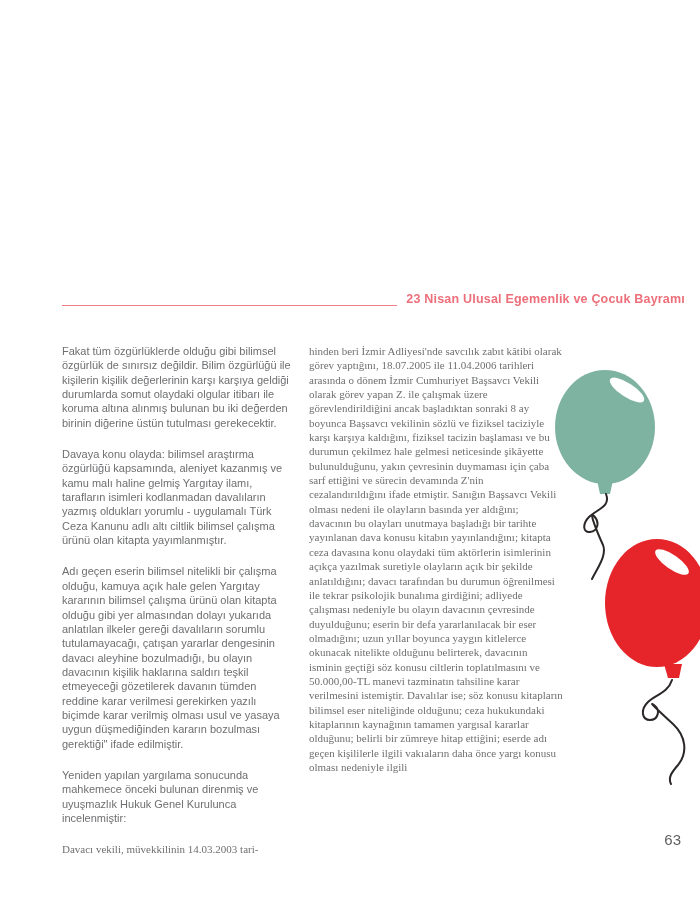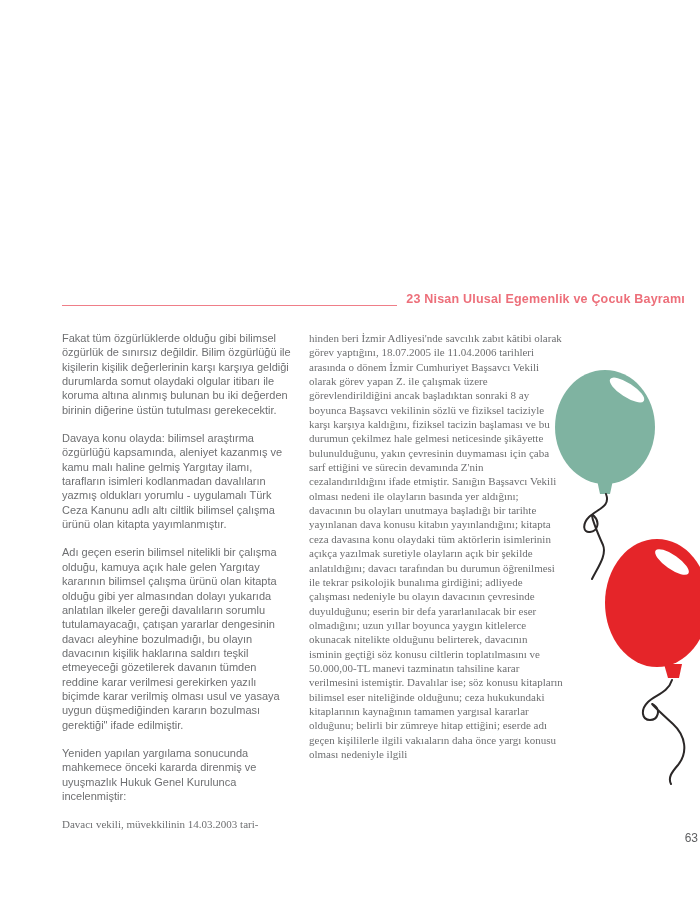--- a/index.html
+++ b/index.html
@@ -42,57 +42,57 @@
     position: absolute;
     top: 327px;
     left: 62px;
     width: 501px;
     display: flex;
     gap: 14px;
   }
   .col { color: #6e6f71; font-size: 11px; line-height: 14.35px; }
   .col-left  { width: 233px; }
   .col-right { width: 254px; }
-  .col p { margin: 4px 0 14px 0; }
+  .col p { margin: 17px 0 14px 0; }
   .col p:last-child { margin-bottom: 0; font-family: Liberation Serif, serif; }
 
   
   .balloons-svg {
     position: absolute;
     left: 540px;
     top: 355px;
     width: 160px;
     height: 435px;
   }
 
   
   .page-number {
     position: absolute;
     top: 831px;
-    right: 2px;
+    right: 19px;
     color: #5f6062;
-    font-size: 12px;
+    font-size: 15px;
   }
 </style>
 </head>
 <body>
 
 <div class="page">
 
   <div class="section-header">
     <span class="header-rule"></span>
     <span class="header-title">23 Nisan Ulusal Egemenlik ve Çocuk Bayramı</span>
   </div>
 
   <div class="columns">
     <div class="col col-left">
       <p>Fakat tüm özgürlüklerde olduğu gibi bilimsel özgürlük de sınırsız değildir. Bilim özgürlüğü ile kişilerin kişilik değerlerinin karşı karşıya geldiği durumlarda somut olaydaki olgular itibarı ile koruma altına alınmış bulunan bu iki değerden birinin diğerine üstün tutulması gerekecektir.</p>
       <p>Davaya konu olayda: bilimsel araştırma özgürlüğü kapsamında, aleniyet kazanmış ve kamu malı haline gelmiş Yargıtay ilamı, tarafların isimleri kodlanmadan davalıların yazmış oldukları yorumlu - uygulamalı Türk Ceza Kanunu adlı altı ciltlik bilimsel çalışma ürünü olan kitapta yayımlanmıştır.</p>
       <p>Adı geçen eserin bilimsel nitelikli bir çalışma olduğu, kamuya açık hale gelen Yargıtay kararının bilimsel çalışma ürünü olan kitapta olduğu gibi yer almasından dolayı yukarıda anlatılan ilkeler gereği davalıların sorumlu tutulamayacağı, çatışan yararlar dengesinin davacı aleyhine bozulmadığı, bu olayın davacının kişilik haklarına saldırı teşkil etmeyeceği gözetilerek davanın tümden reddine karar verilmesi gerekirken yazılı biçimde karar verilmiş olması usul ve yasaya uygun düşmediğinden kararın bozulması gerektiği" ifade edilmiştir.</p>
-      <p>Yeniden yapılan yargılama sonucunda mahkemece önceki kararda direnmiş ve uyuşmazlık Hukuk Genel Kurulunca incelenmiştir:</p>
+      <p>Yeniden yapılan yargılama sonucunda mahkemece önceki bulunan direnmiş ve uyuşmazlık Hukuk Genel Kurulunca incelenmiştir:</p>
       <p>Davacı vekili, müvekkilinin 14.03.2003 tari-</p>
     </div>
     <div class="col col-right">
       <p>hinden beri İzmir Adliyesi'nde savcılık zabıt kâtibi olarak görev yaptığını, 18.07.2005 ile 11.04.2006 tarihleri arasında o dönem İzmir Cumhuriyet Başsavcı Vekili olarak görev yapan Z. ile çalışmak üzere görevlendirildiğini ancak başladıktan sonraki 8 ay boyunca Başsavcı vekilinin sözlü ve fiziksel taciziyle karşı karşıya kaldığını, fiziksel tacizin başlaması ve bu durumun çekilmez hale gelmesi neticesinde şikâyette bulunulduğunu, yakın çevresinin duymaması için çaba sarf ettiğini ve sürecin devamında Z'nin cezalandırıldığını ifade etmiştir. Sanığın Başsavcı Vekili olması nedeni ile olayların basında yer aldığını; davacının bu olayları unutmaya başladığı bir tarihte yayınlanan dava konusu kitabın yayınlandığını; kitapta ceza davasına konu olaydaki tüm aktörlerin isimlerinin açıkça yazılmak suretiyle olayların açık bir şekilde anlatıldığını; davacı tarafından bu durumun öğrenilmesi ile tekrar psikolojik bunalıma girdiğini; adliyede çalışması nedeniyle bu olayın davacının çevresinde duyulduğunu; eserin bir defa yararlanılacak bir eser olmadığını; uzun yıllar boyunca yaygın kitlelerce okunacak nitelikte olduğunu belirterek, davacının isminin geçtiği söz konusu ciltlerin toplatılmasını ve 50.000,00-TL manevi tazminatın tahsiline karar verilmesini istemiştir. Davalılar ise; söz konusu kitapların bilimsel eser niteliğinde olduğunu; ceza hukukundaki kitaplarının kaynağının tamamen yargısal kararlar olduğunu; belirli bir zümreye hitap ettiğini; eserde adı geçen kişililerle ilgili vakıaların daha önce yargı konusu olması nedeniyle ilgili</p>
     </div>
   </div>
 
   <svg class="balloons-svg" viewBox="540 355 160 435" xmlns="http://www.w3.org/2000/svg">
 
     <g>

